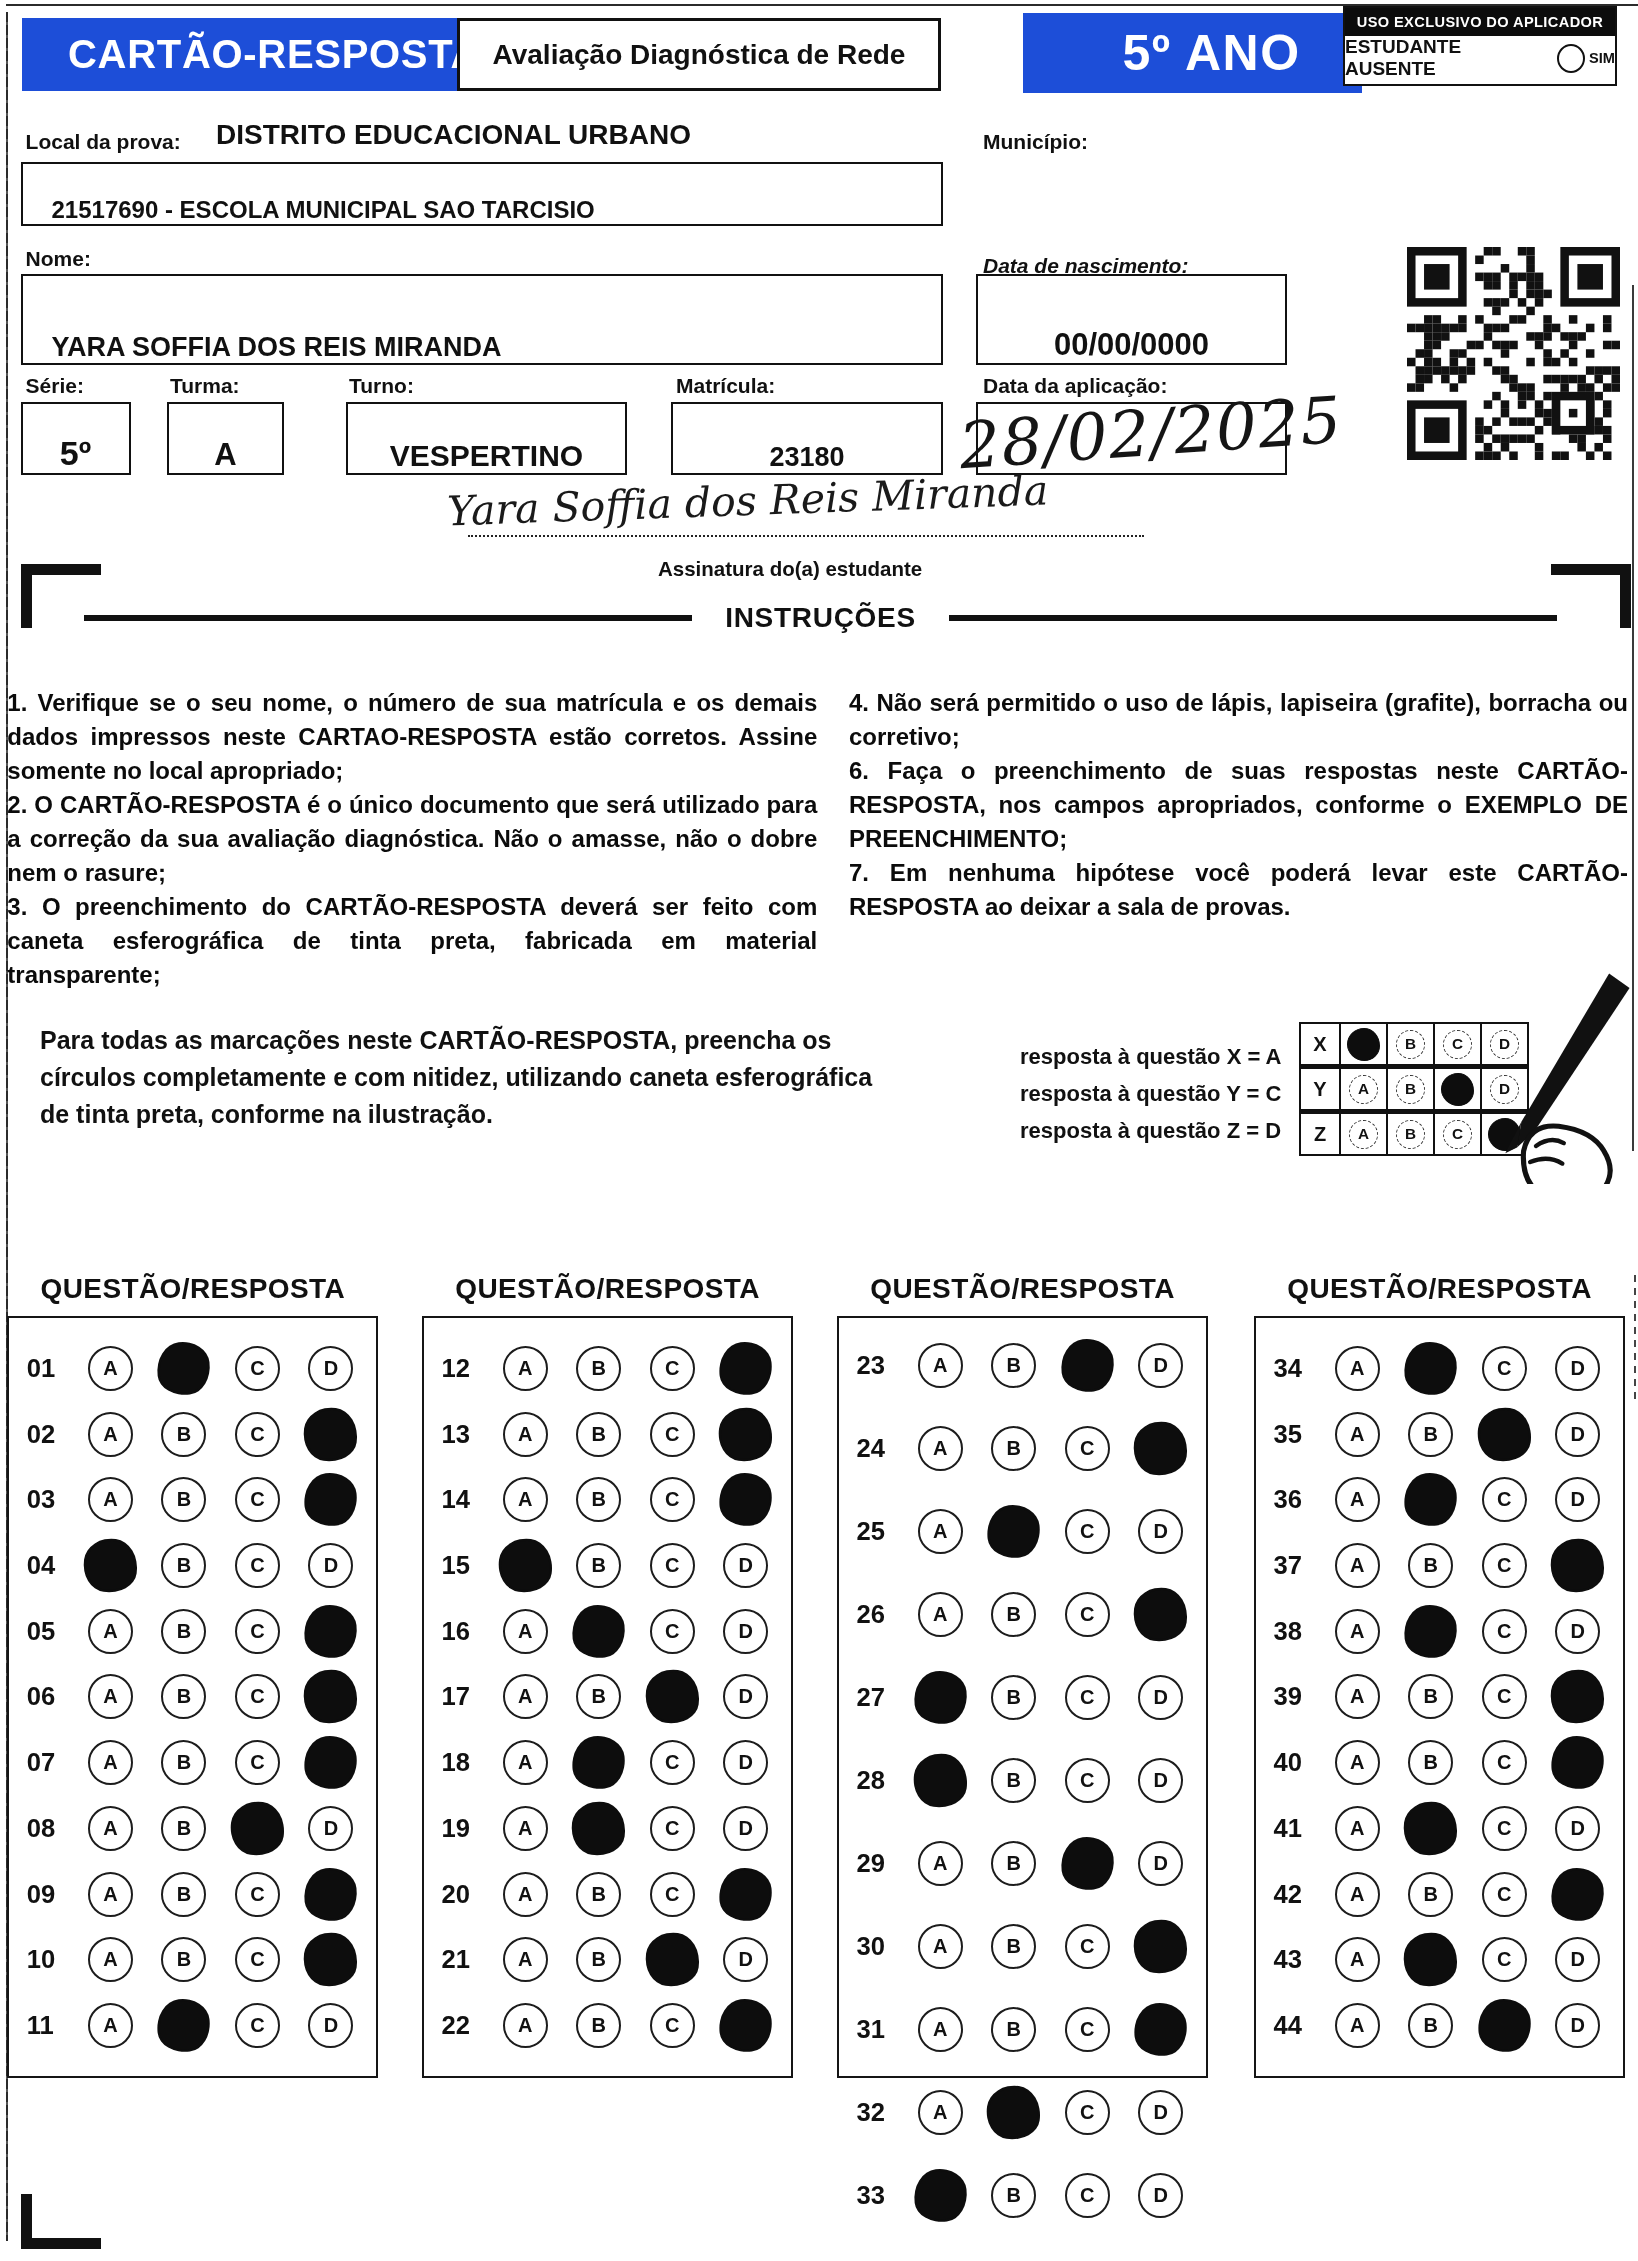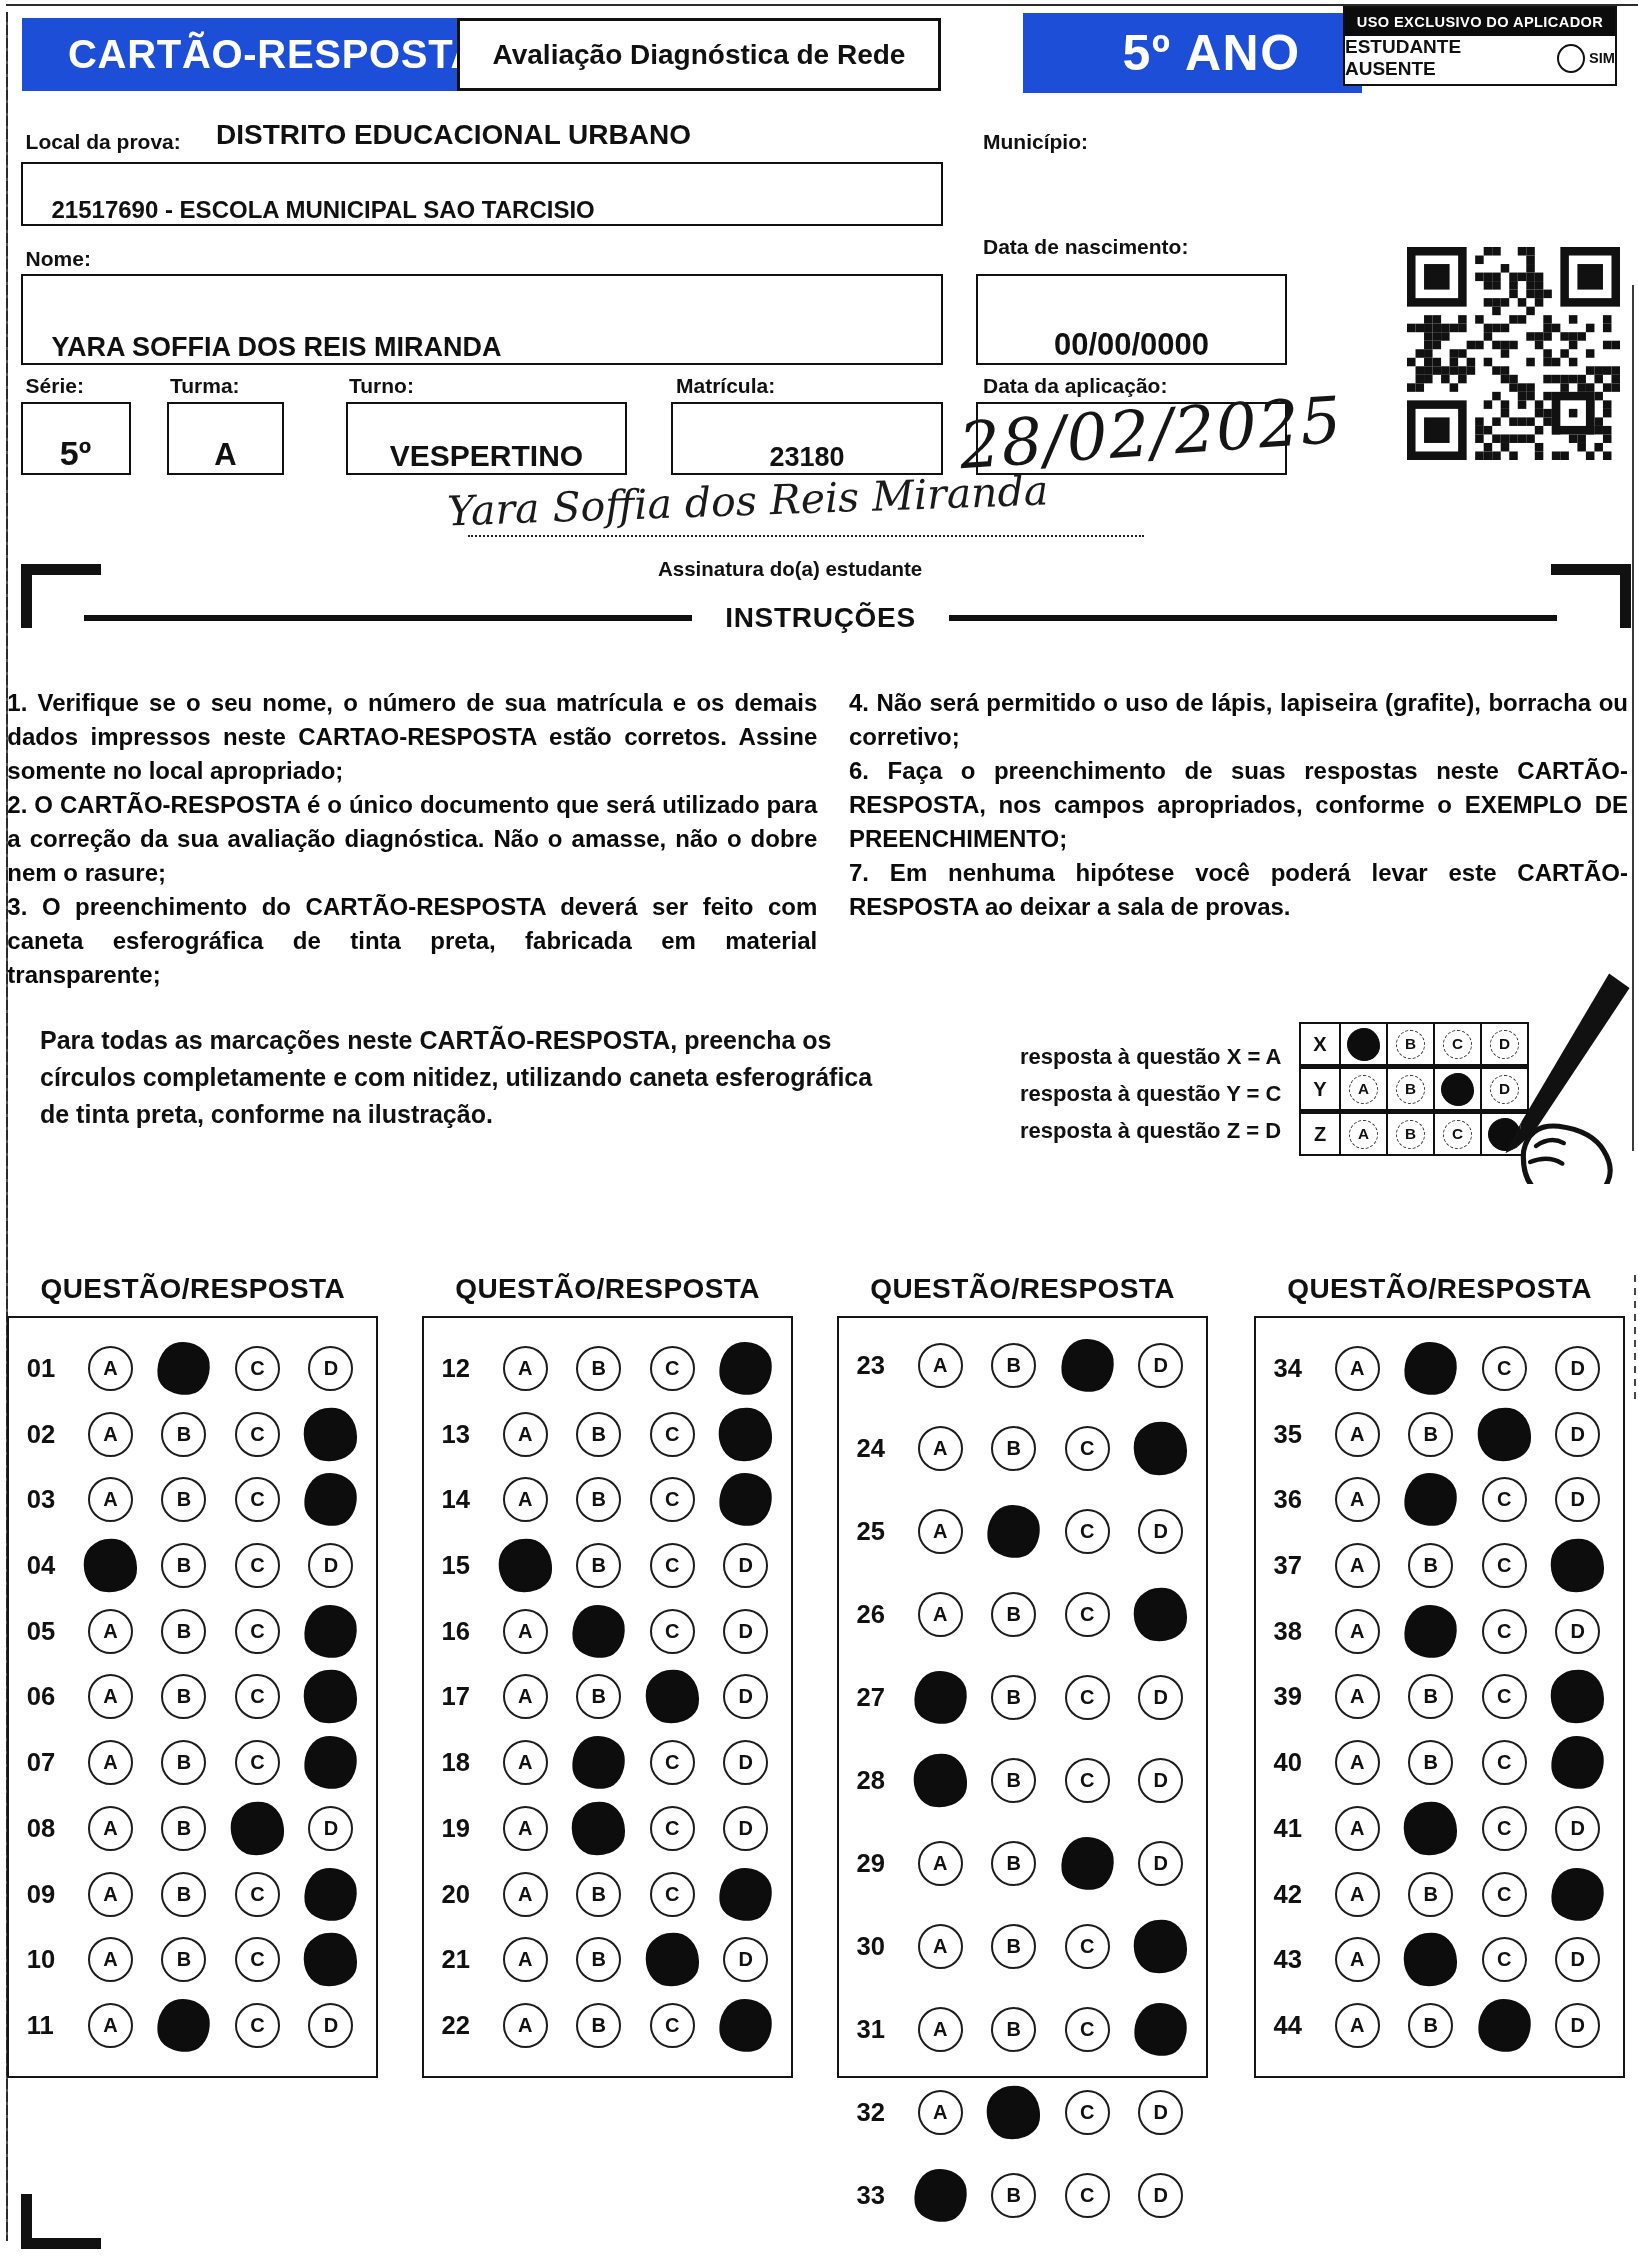--- a/index.html
+++ b/index.html
@@ -102,21 +102,21 @@
   </div>
 
   <div class="abs flabel" style="left:25.6px;top:130px;">Local da prova:</div>
   <div class="abs" id="district" style="left:216px;top:119px;">DISTRITO EDUCACIONAL URBANO</div>
   <div class="abs flabel" style="left:983px;top:130px;">Município:</div>
   <div class="abs fbox" id="box-school">
       <span>21517690 - ESCOLA MUNICIPAL SAO TARCISIO</span>
     </div>
 
   <div class="abs flabel" style="left:25.6px;top:247px;">Nome:</div>
-  <div class="abs flabel" style="left:983px;top:235px;">Data de nascimento:</div>
+  <div class="abs flabel" style="left:983px;top:254px;font-style:italic;">Data de nascimento:</div>
   <div class="abs fbox" id="box-nome">
       <span>YARA SOFFIA DOS REIS MIRANDA</span>
     </div>
   <div class="abs fbox" id="box-nascimento">
       <span>00/00/0000</span>
     </div>
 
   <svg class="abs" id="qr" style="left:1407px;top:247px;" width="213" height="213" viewBox="0 0 275 275" xmlns="http://www.w3.org/2000/svg">
       <rect x="99" y="0" width="11" height="11" fill="#111"></rect>
       <rect x="110" y="0" width="11" height="11" fill="#111"></rect>

